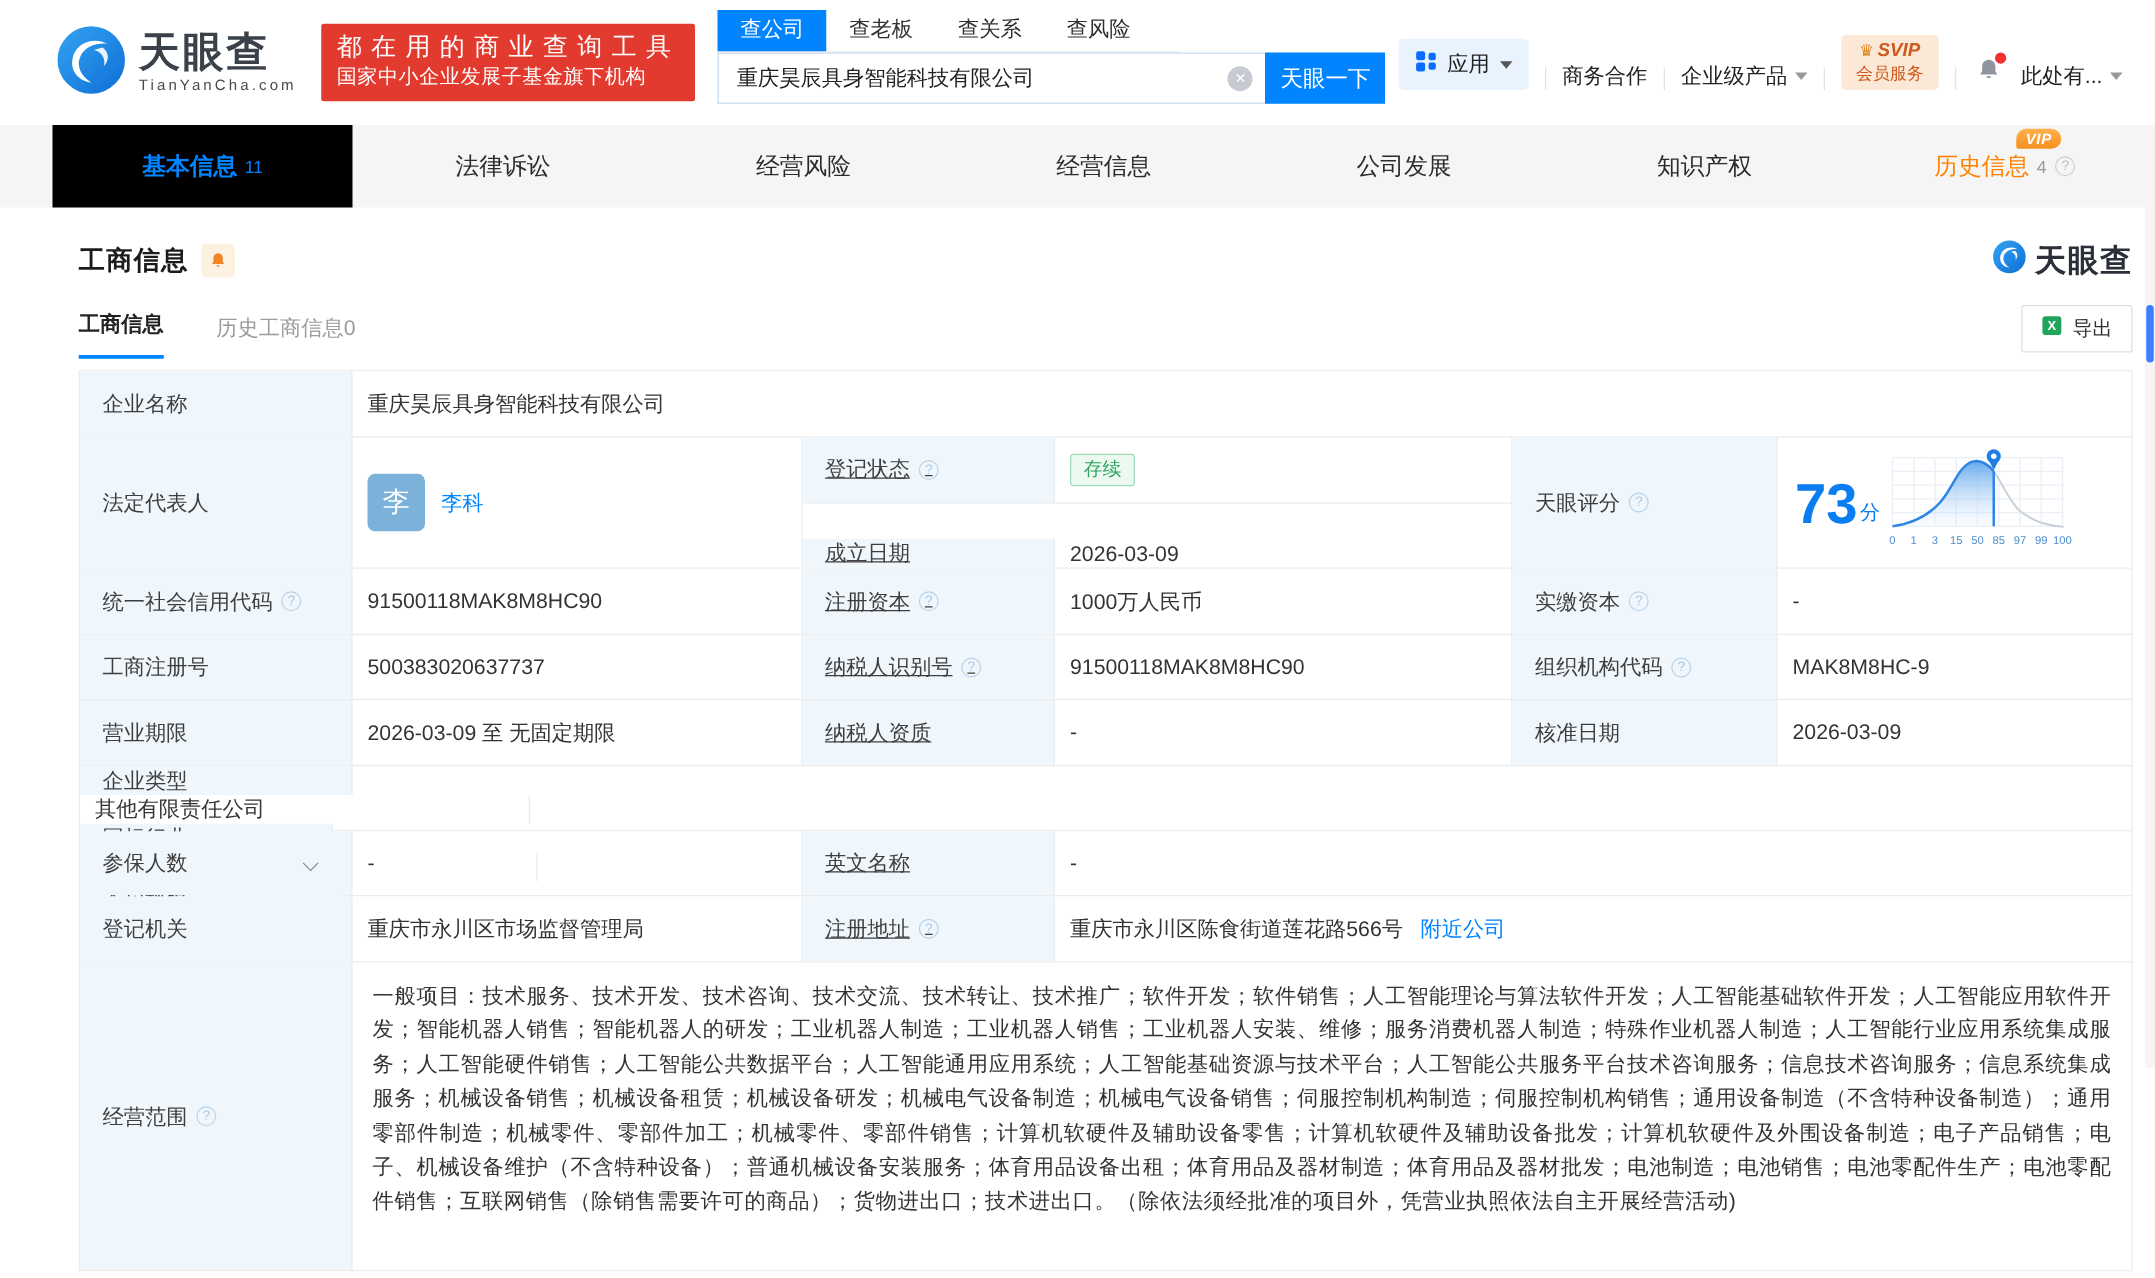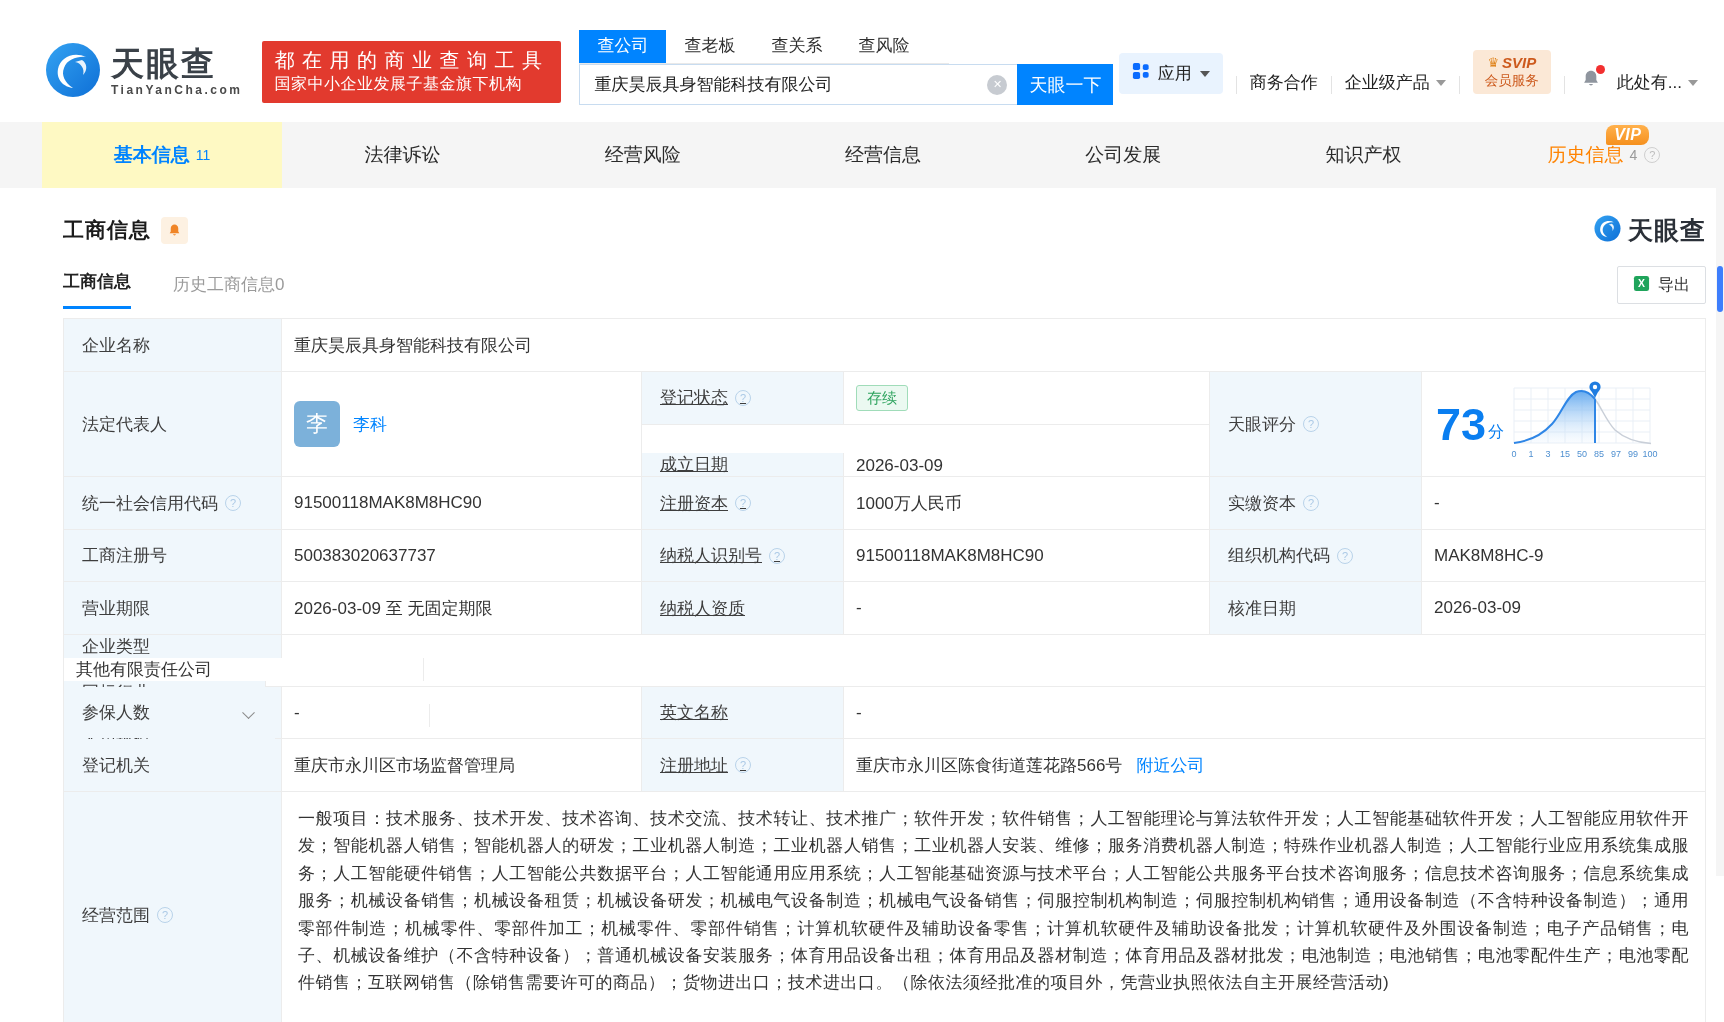--- a/index.html
+++ b/index.html
@@ -1,24 +1,24 @@
 <!DOCTYPE html>
 <html><head>
 <meta charset="utf-8">
 <style>
   * { margin:0; padding:0; box-sizing:border-box; }
   html,body { width:1724px; height:1022px; overflow:hidden; background:#fff;
               font-family:"Liberation Sans","DejaVu Sans",sans-serif; color:#333; }
-  .page { position:relative; width:1724px; height:854px;margin-top:22px; }
+  .page { position:relative; width:1724px; height:854px; }
 
   
   .hdr { height:100px; display:flex; align-items:center; padding-left:45px; background:#fff; }
   .logo { display:flex; align-items:center; gap:10px; }
   .logo-txt .cn { font-size:33px; font-weight:bold; color:#3a4148; letter-spacing:2px; line-height:34px; }
-  .logo-txt .en { font-size:12px; color:#4a4a4a; letter-spacing:2.5px; margin-top:2px;font-weight:bold; }
+  .logo-txt .en { font-size:12px; color:#4a4a4a; letter-spacing:2.5px; margin-top:2px; }
   .slogan { margin-left:20px; background:#e23a2e; color:#fff; border-radius:2px; padding:7px 12px; }
   .slogan .l1 { font-size:20px; letter-spacing:7.5px; line-height:24px; white-space:nowrap; }
   .slogan .l2 { font-size:16px; letter-spacing:0.5px; line-height:24px; white-space:nowrap; }
   .search { margin-left:18px; width:534px; align-self:flex-start; margin-top:8px; }
   .search-tabs { display:flex; align-items:stretch; height:34px; width:370px; border-bottom:1px solid #e9e9e9; }
   .s-tab { font-size:17px; color:#2f2f2f; padding:4px 18px; cursor:pointer; white-space:nowrap; }
   .s-tab.active { background:#0084ff; color:#fff; }
   .search-row { display:flex; height:41px; }
   .search-box { flex:1; border:1px solid #c8dcf0; border-right:none; display:flex; align-items:center; padding:0 10px 0 14px; background:#fff; }
   .search-box input { border:none; outline:none; flex:1; font-size:17px; color:#222;
@@ -38,27 +38,27 @@
   .svip .l1 { font-size:15px; font-weight:bold; font-style:italic; display:flex; align-items:center; gap:3px; justify-content:center; }
   .svip .l2 { font-size:13.5px; margin-top:1px; }
   .crown { font-style:normal; font-size:13px; color:#e0851f; }
   .bell-wrap { position:relative; cursor:pointer; margin:0 2px; }
   .red-dot { position:absolute; top:-3px; right:-3px; width:9px; height:9px; border-radius:50%; background:#f23030; }
 
   
   .main-tabs { height:66px; background:#f5f5f5; display:flex; padding-left:42px; }
   .mtab { flex:1; display:flex; align-items:center; justify-content:center; font-size:19px; color:#2b2b2b;
           cursor:pointer; position:relative; }
-  .mtab.active { background:#fef9c3; color:#0084ff; font-weight:bold; }
+  .mtab.active { background:#000000; color:#0084ff; font-weight:bold; }
   .mtab .cnt { font-size:14px; margin-left:6px; font-weight:normal; }
   .mtab.history { color:#ff8300; }
   .mtab.history .cnt { color:#999; }
   .hist-wrap { position:relative; display:flex; align-items:center; }
   .vip-tag { position:absolute; top:-17px; right:-26px; background:linear-gradient(180deg,#ffb14d,#f5901e);
-             color:#fff; font-size:16px; font-weight:bold; font-style:italic; padding:1px 8px;
+             color:#fff; font-size:12px; font-weight:bold; font-style:italic; padding:1px 8px;
              border-radius:8px 8px 8px 2px; letter-spacing:0.5px; }
   .qi { display:inline-flex; width:16px; height:16px; border:1px solid #b9d3ea; border-radius:50%;
         color:#abc9e6; font-size:11px; align-items:center; justify-content:center; margin-left:7px;
         flex-shrink:0; cursor:pointer; font-style:normal; }
   .qi.gray { border-color:#cfcfcf; color:#bdbdbd; }
 
   
   .content { padding:0 18px 0 63px; }
   .sec-head { display:flex; align-items:center; margin-top:25px; height:34px; }
   .sec-title { font-size:21px; font-weight:bold; color:#1b1b1b; letter-spacing:1px; }

